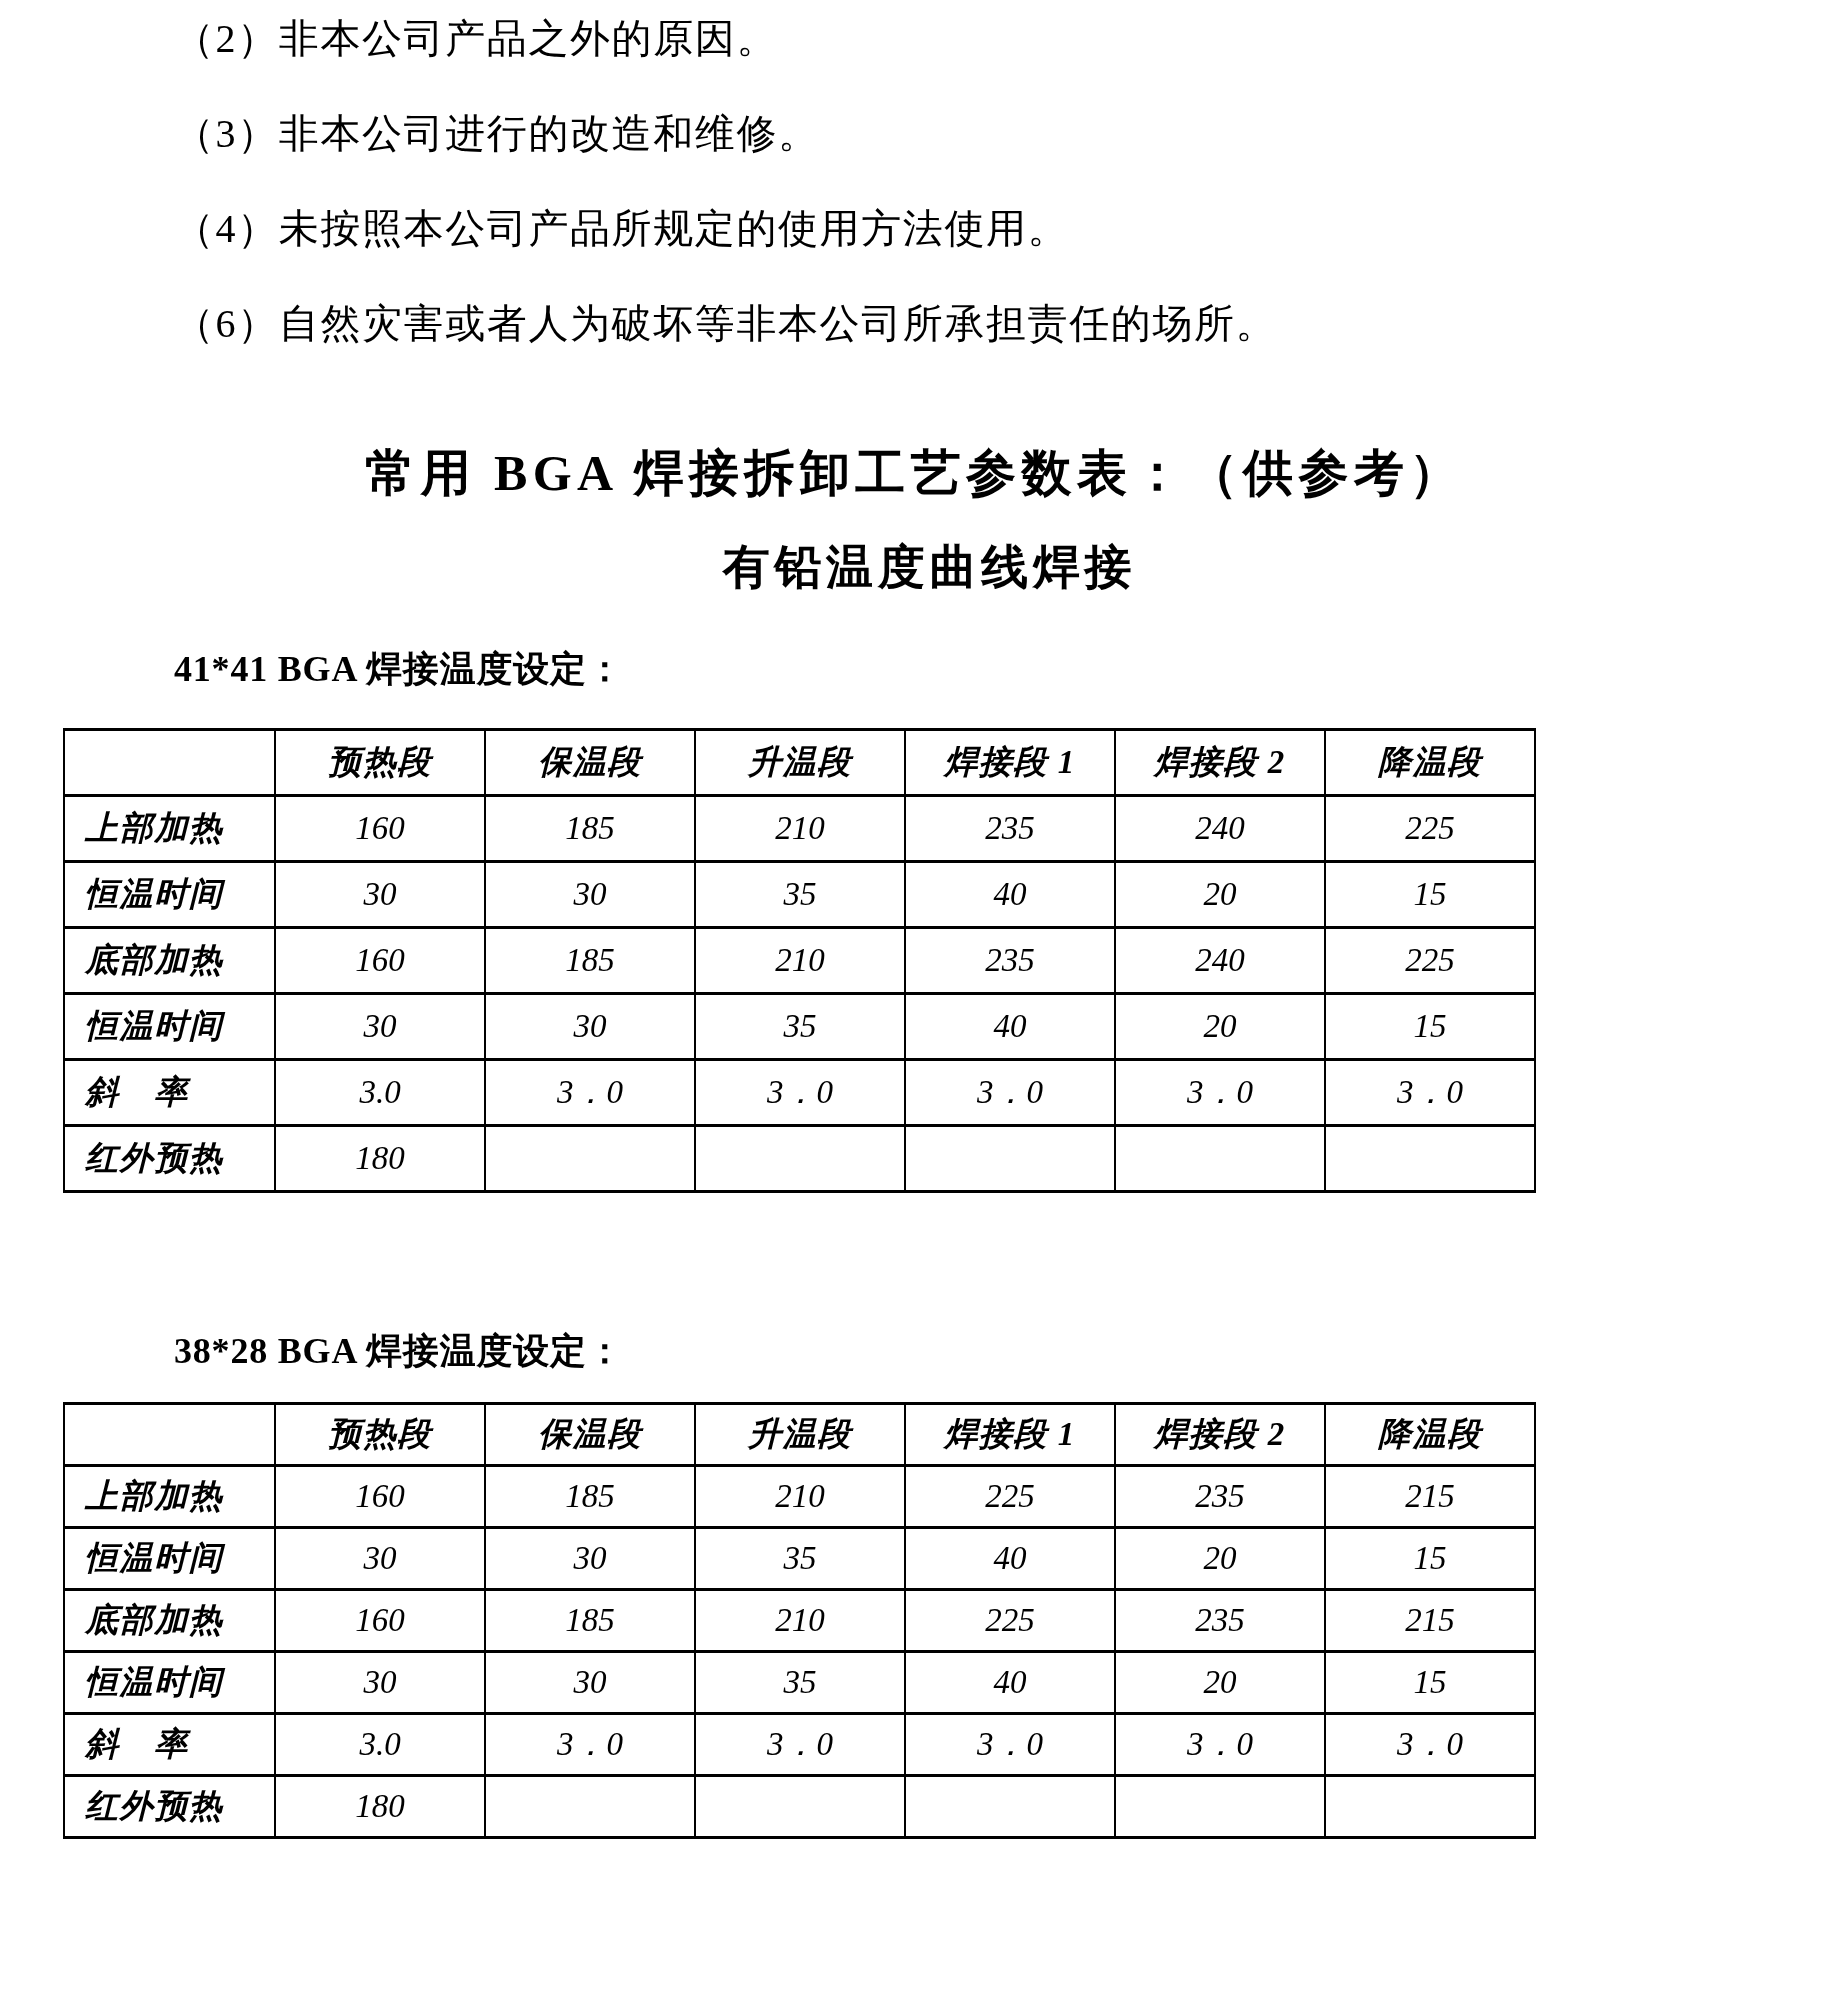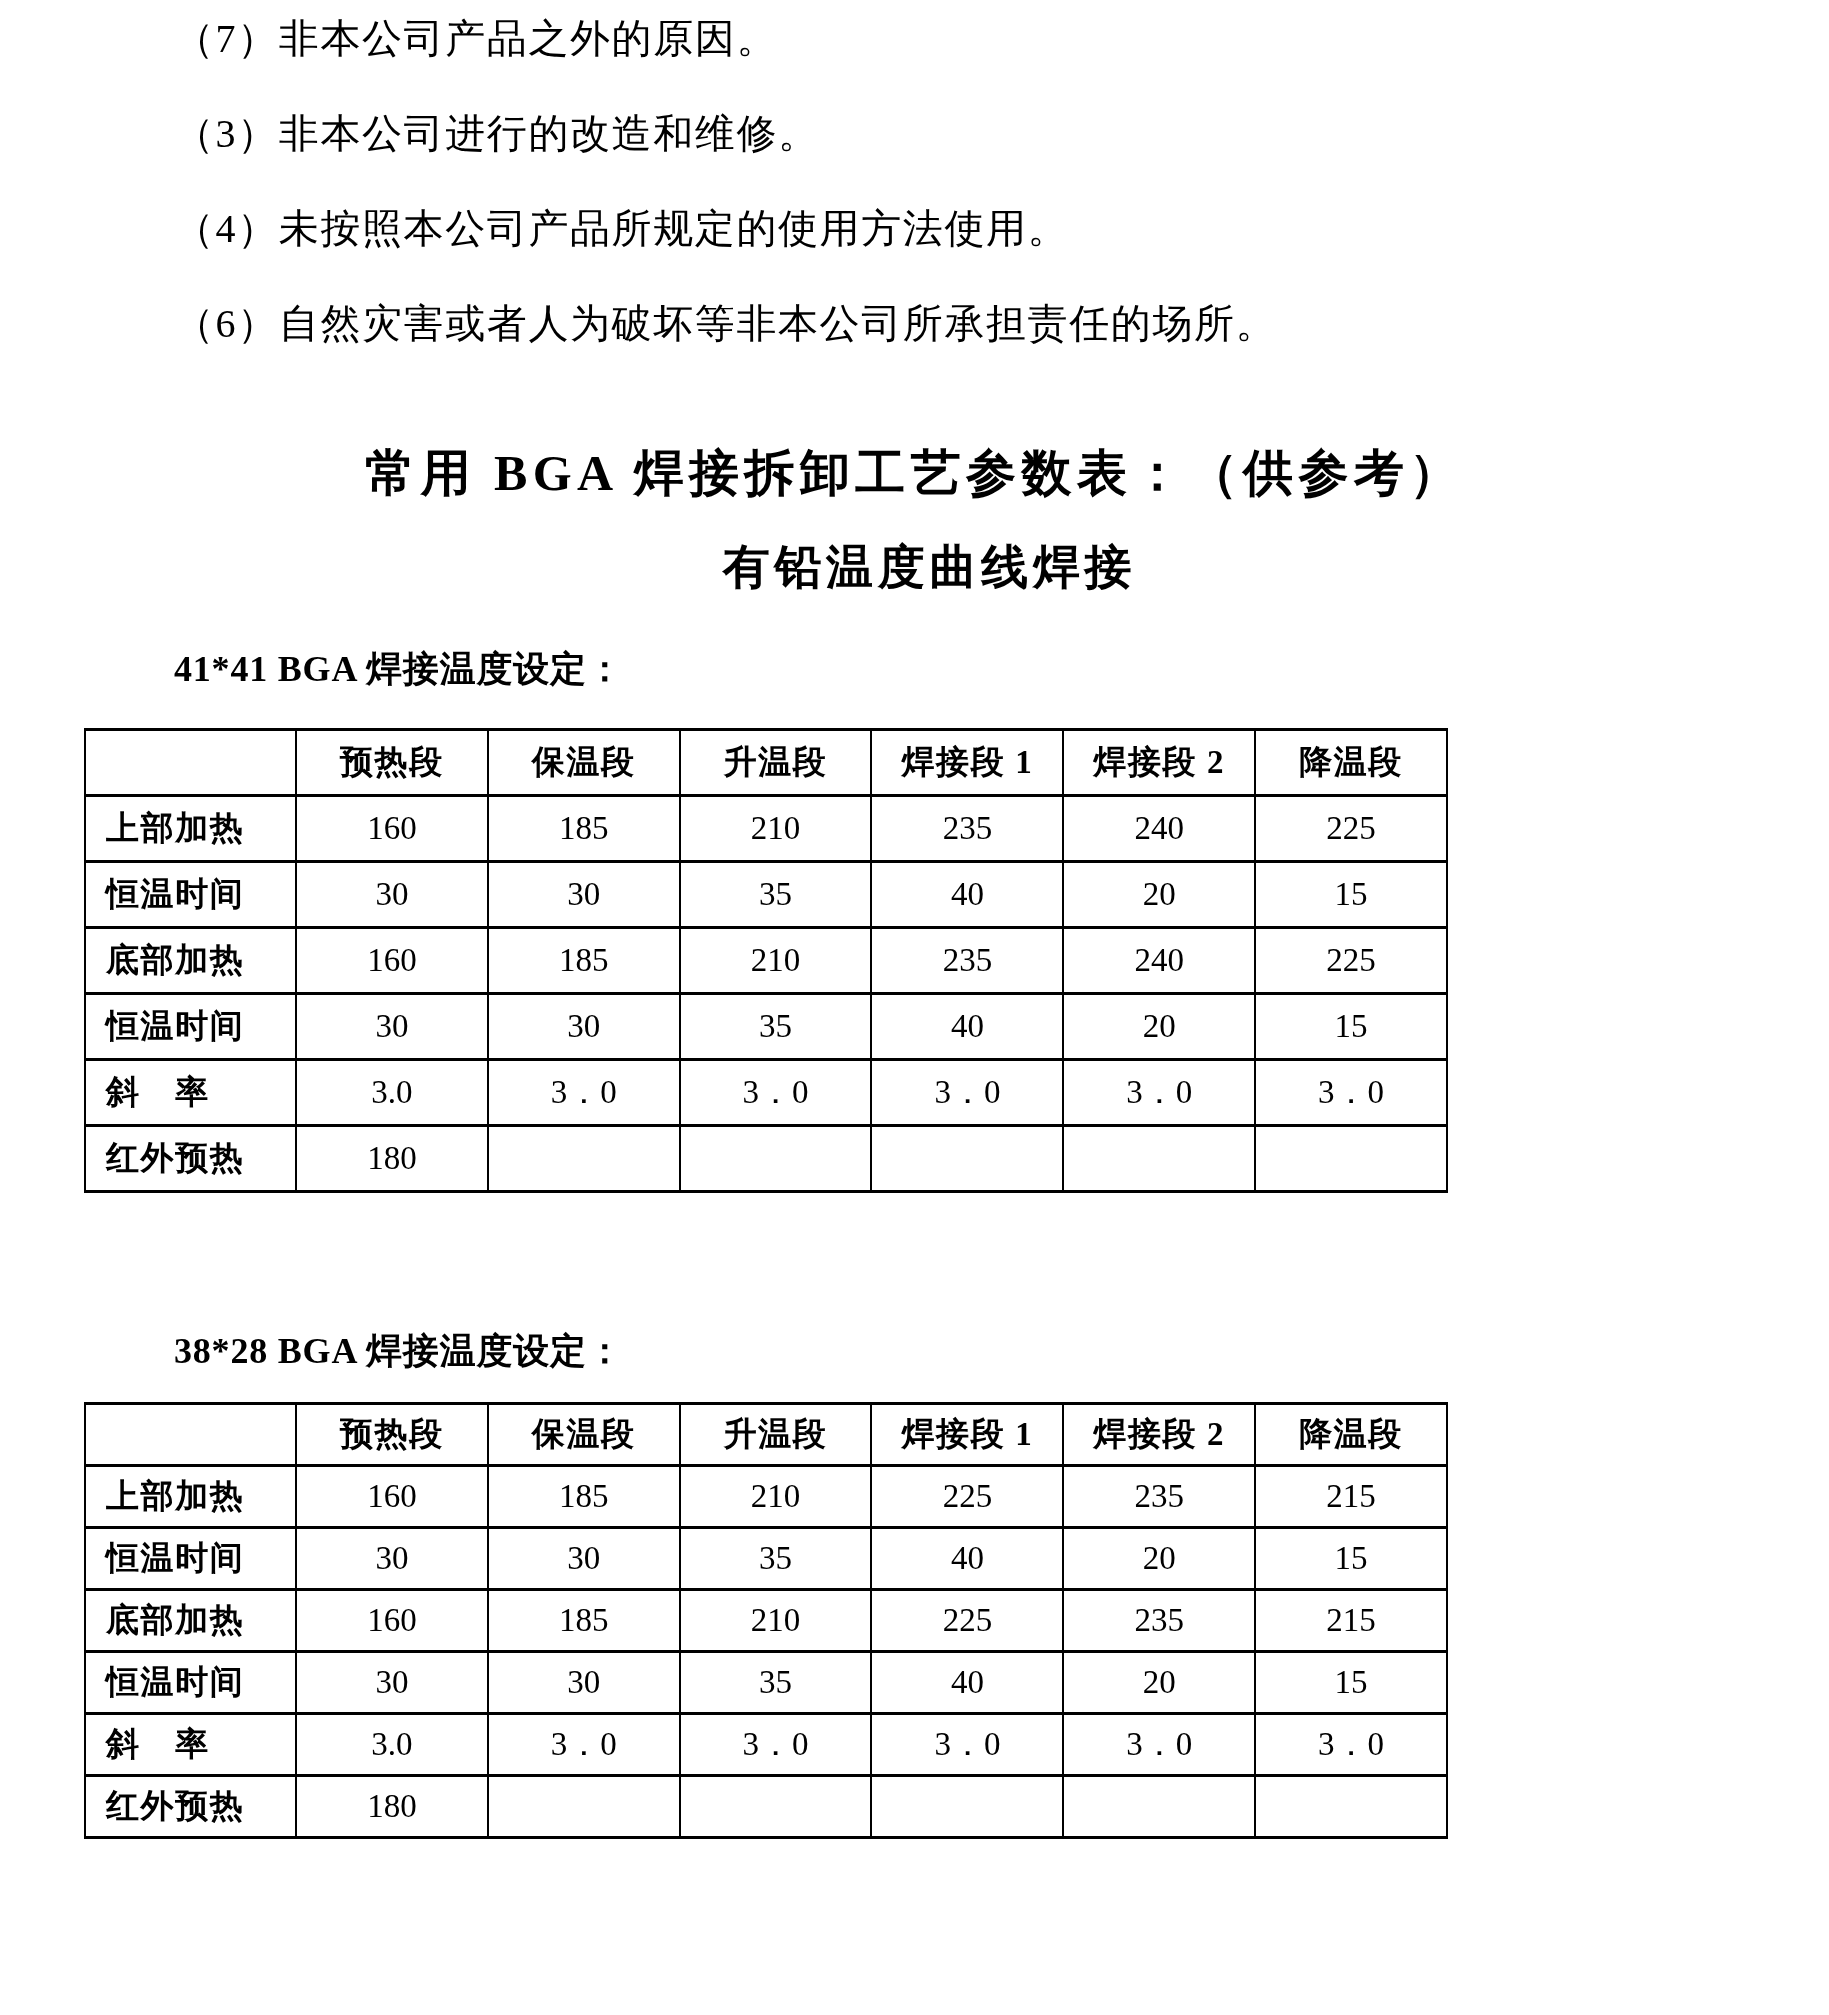--- a/index.html
+++ b/index.html
@@ -40,22 +40,23 @@
     margin: 60px 0 0 174px;
     font-size: 36px; line-height: 38px;
     font-weight: bold;
     letter-spacing: 0.8px;
     white-space: nowrap;
   }
   .section-heading.second { margin-top: 139px; }
   table.params {
     border-collapse: collapse;
     table-layout: fixed;
-    width: 1364px;
-    margin: 40px 0 0 84px;
+    width: 1473px;
+    margin: 40px 0 0 63px;
+    font-style: italic;
   }
   table.params col.label-col { width: 211px; }
   table.params th, table.params td {
     border: 2.3px solid #000;
     border-top-width: 3.9px;
     border-bottom-width: 3.9px;
     padding: 0;
     font-size: 33px;
     text-align: center;
     vertical-align: middle;
@@ -70,21 +71,21 @@
     letter-spacing: 1.6px;
   }
   table.params.t1 tr { height: 66px; }
   table.params.t2 tr { height: 62px; }
   table.params.t2 { margin-top: 32px; }
 </style>
 </head>
 <body>
 
 <ul class="exclusion-list">
-  <li>（7）非本公司产品之外的原因。</li>
+  <li>（2）非本公司产品之外的原因。</li>
   <li>（3）非本公司进行的改造和维修。</li>
   <li>（4）未按照本公司产品所规定的使用方法使用。</li>
   <li>（6）自然灾害或者人为破坏等非本公司所承担责任的场所。</li>
 </ul>
 
 <div class="doc-title">常用 BGA 焊接拆卸工艺参数表：（供参考）</div>
 <div class="doc-subtitle">有铅温度曲线焊接</div>
 
 <div class="section-heading">41*41 BGA 焊接温度设定：</div>
 

